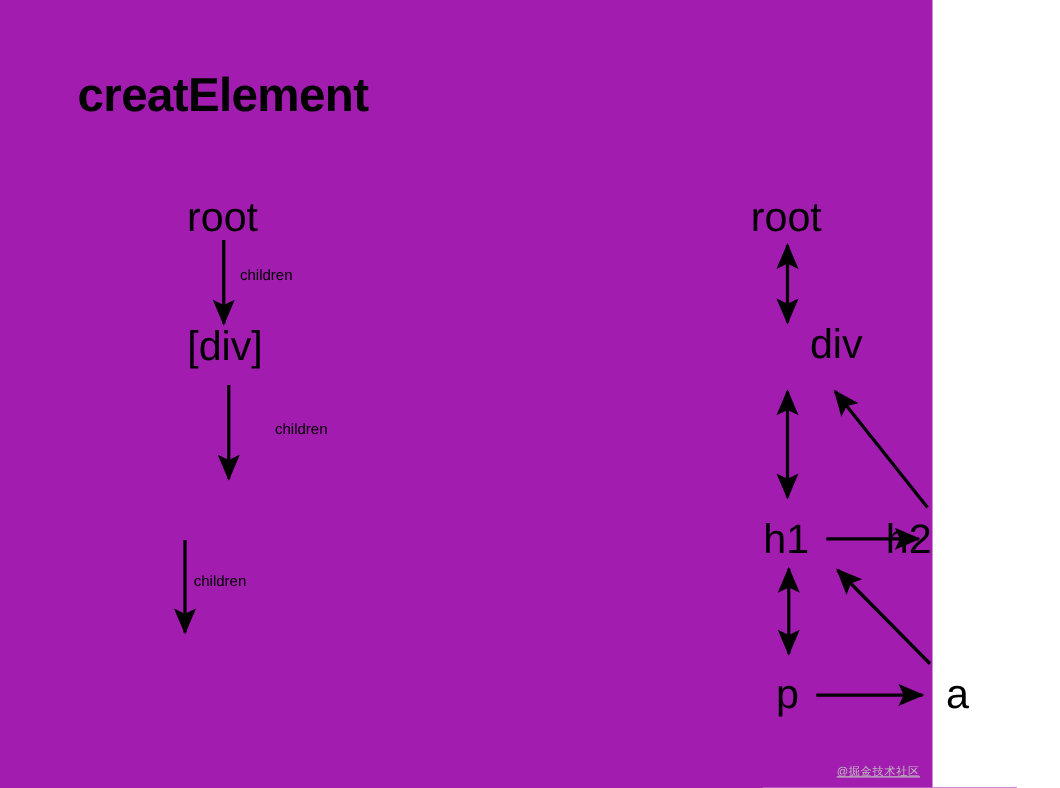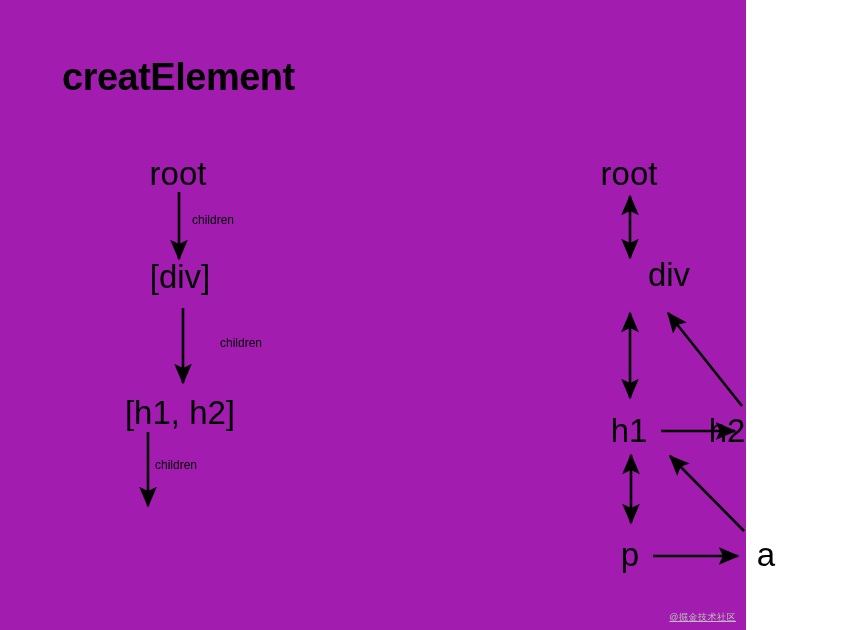--- a/index.html
+++ b/index.html
@@ -113,21 +113,20 @@
     <line x1="653" y1="556" x2="738" y2="556" marker-end="url(#ah)"></line>
 
     <line x1="742" y1="406" x2="668" y2="313" marker-end="url(#ah)"></line>
     <line x1="744" y1="531" x2="670" y2="456" marker-end="url(#ah)"></line>
   </svg>
 
   <div class="node center" style="left:178px; top:157px;">root</div>
 
   <div class="node center" style="left:180px; top:260px;">[div]</div>
 
-  <div class="node center" style="left:180px; top:396px;">[h1, h2]</div>
 
 
   <div class="edge-label" style="left:192px; top:214px;">children</div>
 
   <div class="edge-label" style="left:220px; top:337px;">children</div>
 
   <div class="edge-label" style="left:155px; top:459px;">children</div>
 
   <div class="node center" style="left:629px; top:157px;">root</div>
 

